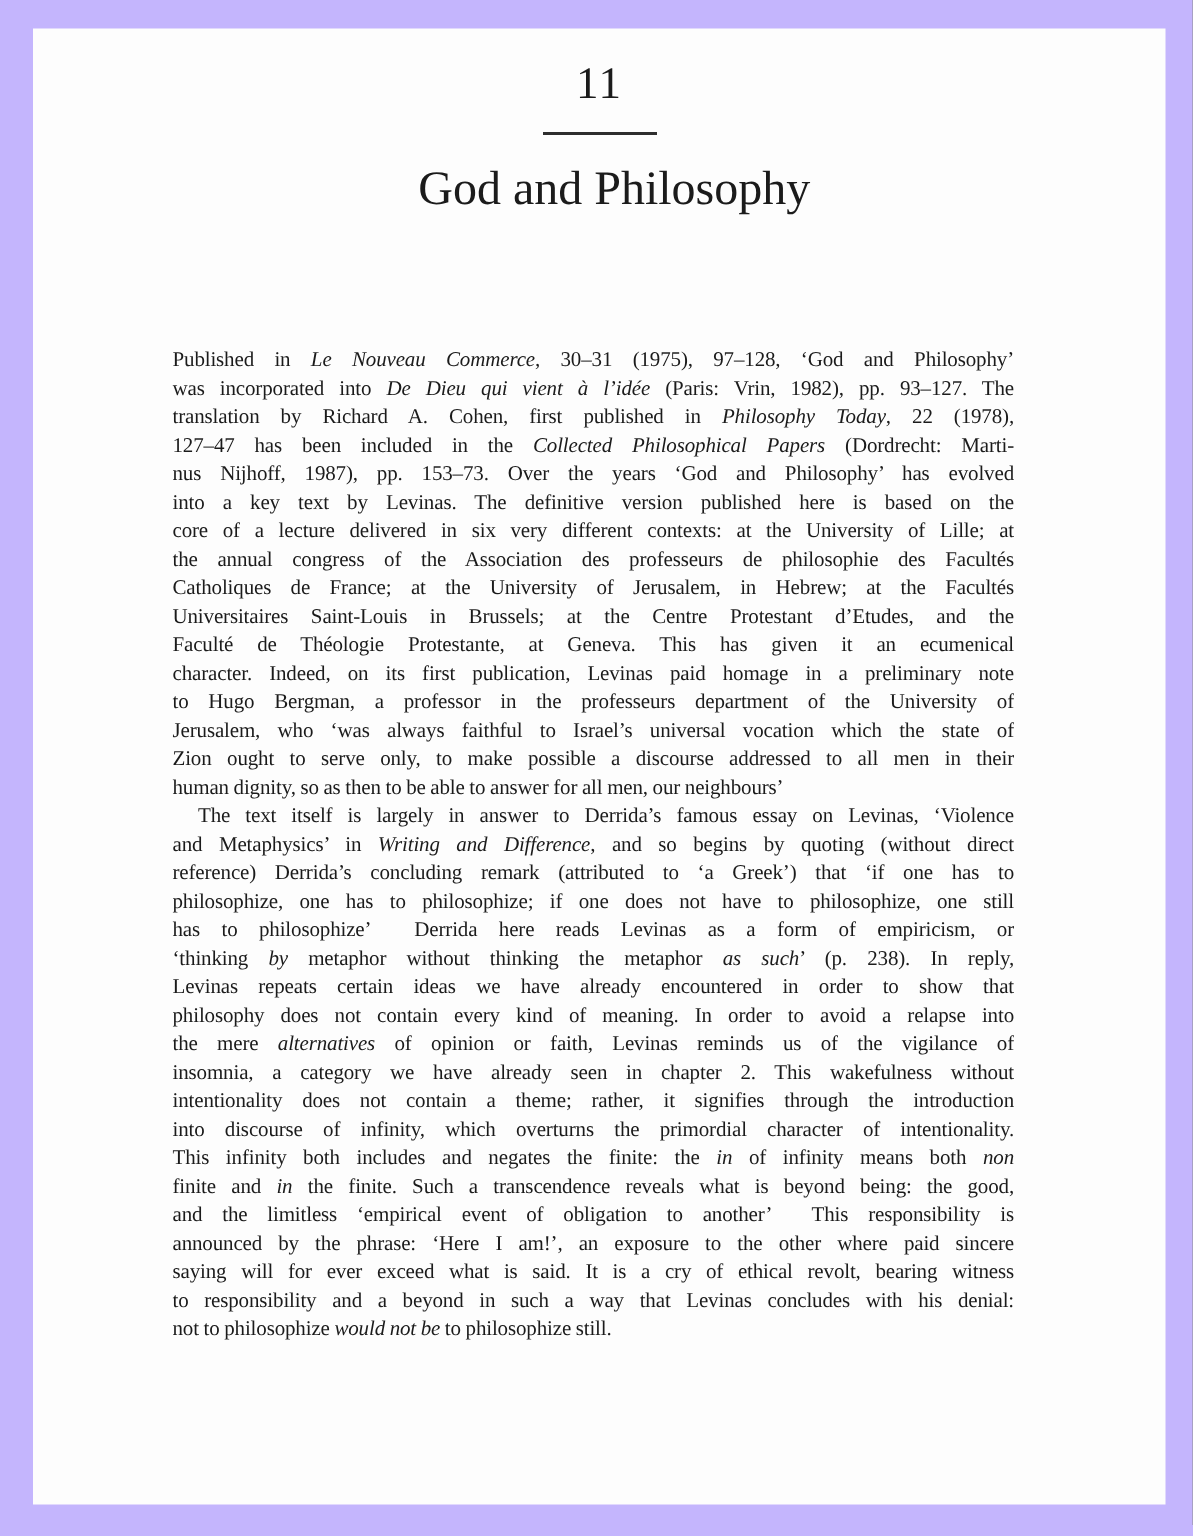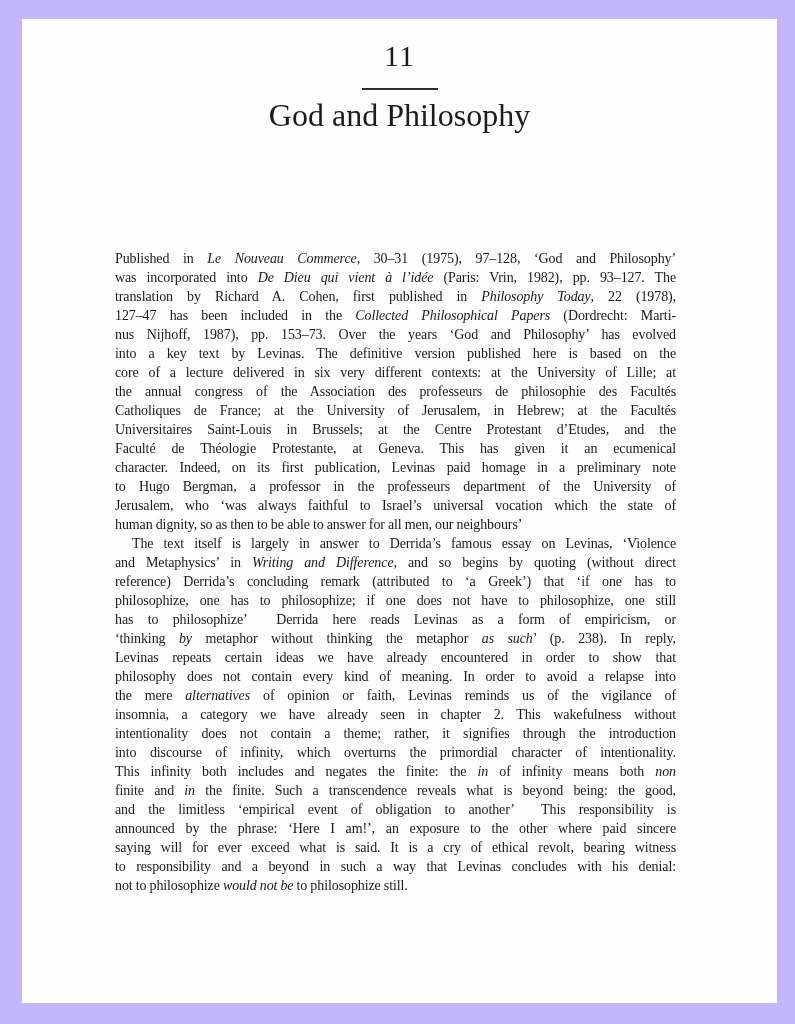--- a/index.html
+++ b/index.html
@@ -40,29 +40,29 @@
     margin-left: -38px;
     width: 76px;
     height: 2px;
     background: #2e2e2e;
   }
   .chapter-title {
     position: absolute;
     top: 77px;
     left: 0;
     width: 100%;
-    margin: 0;
+    margin: 10px;
     text-align: center;
     font-size: 32px;
     line-height: 38px;
     font-weight: 400;
   }
   .body-text {
     position: absolute;
-    top: 230px;
+    top: 212px;
     left: 93px;
     width: 561px;
     font-size: 14px;
     letter-spacing: -0.1px;
     word-spacing: -0.3px;
   }
   .line {
     height: 19px;
     line-height: 19px;
     overflow: hidden;
@@ -90,20 +90,21 @@
         <div class="line"><span>nus Nijhoff, 1987), pp. 153–73. Over the years ‘God and Philosophy’ has evolved</span></div>
         <div class="line"><span>into a key text by Levinas. The definitive version published here is based on the</span></div>
         <div class="line"><span>core of a lecture delivered in six very different contexts: at the University of Lille; at</span></div>
         <div class="line"><span>the annual congress of the Association des professeurs de philosophie des Facultés</span></div>
         <div class="line"><span>Catholiques de France; at the University of Jerusalem, in Hebrew; at the Facultés</span></div>
         <div class="line"><span>Universitaires Saint-Louis in Brussels; at the Centre Protestant d’Etudes, and the</span></div>
         <div class="line"><span>Faculté de Théologie Protestante, at Geneva. This has given it an ecumenical</span></div>
         <div class="line"><span>character. Indeed, on its first publication, Levinas paid homage in a preliminary note</span></div>
         <div class="line"><span>to Hugo Bergman, a professor in the professeurs department of the University of</span></div>
         <div class="line"><span>Jerusalem, who ‘was always faithful to Israel’s universal vocation which the state of</span></div>
+        <div class="line"><span>Zion ought to serve only, to make possible a discourse addressed to all men in their</span></div>
         <div class="line last"><span>human dignity, so as then to be able to answer for all men, our neighbours’</span></div>
         <div class="line indent"><span>The text itself is largely in answer to Derrida’s famous essay on Levinas, ‘Violence</span></div>
         <div class="line"><span>and Metaphysics’ in </span><em>Writing and Difference</em><span>, and so begins by quoting (without direct</span></div>
         <div class="line"><span>reference) Derrida’s concluding remark (attributed to ‘a Greek’) that ‘if one has to</span></div>
         <div class="line"><span>philosophize, one has to philosophize; if one does not have to philosophize, one still</span></div>
         <div class="line"><span>has to philosophize’&nbsp; Derrida here reads Levinas as a form of empiricism, or</span></div>
         <div class="line"><span>‘thinking </span><em>by</em><span> metaphor without thinking the metaphor </span><em>as such</em><span>’ (p. 238). In reply,</span></div>
         <div class="line"><span>Levinas repeats certain ideas we have already encountered in order to show that</span></div>
         <div class="line"><span>philosophy does not contain every kind of meaning. In order to avoid a relapse into</span></div>
         <div class="line"><span>the mere </span><em>alternatives</em><span> of opinion or faith, Levinas reminds us of the vigilance of</span></div>

